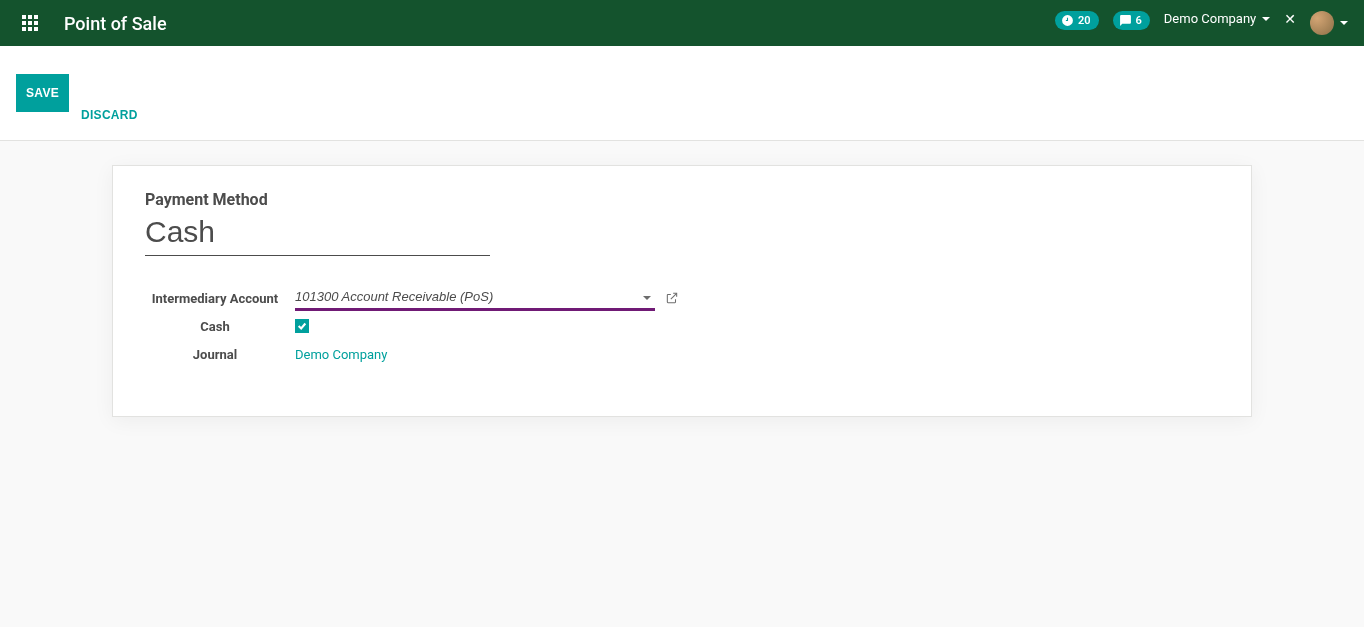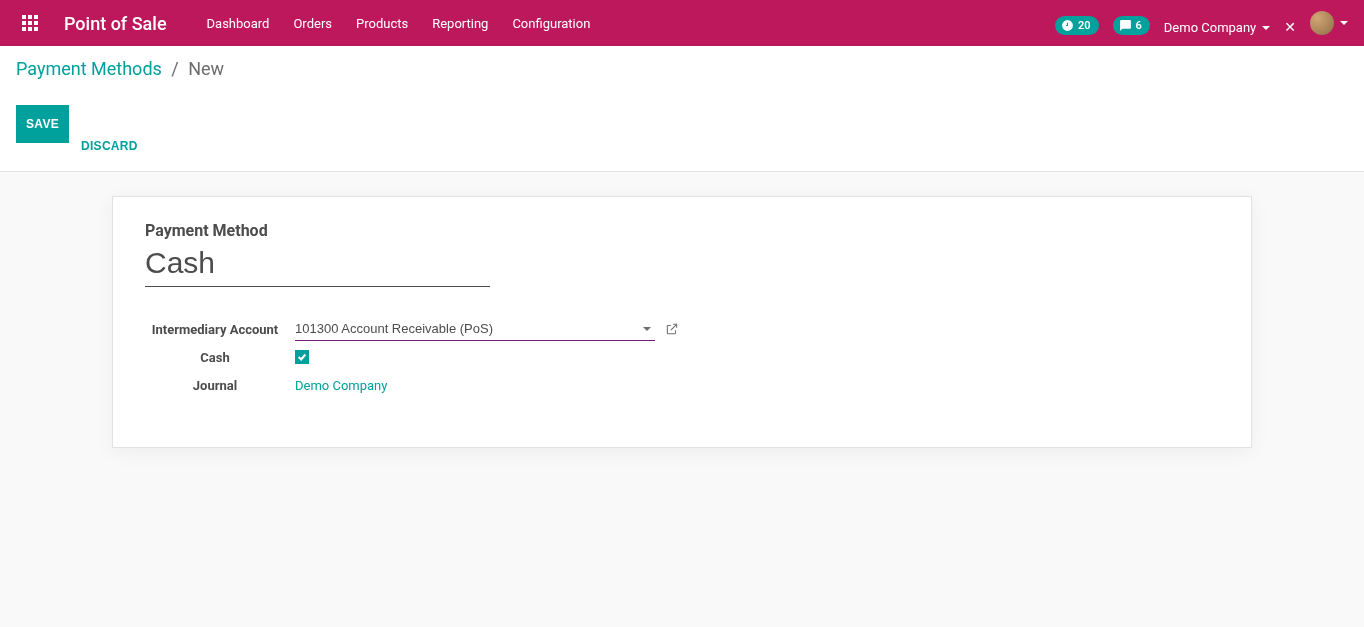--- a/index.html
+++ b/index.html
@@ -1,25 +1,25 @@
 <!DOCTYPE html>
 <html><head>
   <meta charset="utf-8">
   <style>
     * { box-sizing: border-box; margin: 0; padding: 0; }
     body { font-family: -apple-system, BlinkMacSystemFont, "Segoe UI", Roboto, "Helvetica Neue", Arial, sans-serif; font-size: 13px; color: #4c4c4c; background: #f9f9f9; }
     
     
-    .navbar { background: #be185d; height: 46px; display: flex; align-items: center; padding: 0 16px; color: #fff; }
+    .navbar { background: #14532d; height: 46px; display: flex; align-items: center; padding: 0 16px; color: #fff; }
     .apps-icon { display: inline-flex; align-items: center; justify-content: center; width: 28px; height: 28px; cursor: pointer; }
     .apps-icon svg { width: 16px; height: 16px; fill: #fff; }
     .brand { font-size: 18px; font-weight: 500; margin-left: 20px; margin-right: 40px; }
     .nav-menu { display: flex; gap: 24px; }
     .nav-item { color: #fff; cursor: pointer; font-size: 13px; }
-    .navbar-right { margin-left: auto; display: flex; align-items: flex-end; gap: 14px; }
+    .navbar-right { margin-left: auto; display: flex; align-items: flex-start; gap: 14px; }
     .pill { background: #00A09D; color: #fff; border-radius: 12px; padding: 3px 8px 3px 6px; display: inline-flex; align-items: center; gap: 4px; font-size: 11px; cursor: pointer; font-weight: 600; }
     .pill svg { width: 13px; height: 13px; fill: #fff; }
     .company-menu { display: inline-flex; align-items: center; gap: 6px; cursor: pointer; font-size: 13px; }
     .caret-down { width: 0; height: 0; border-left: 4px solid transparent; border-right: 4px solid transparent; border-top: 4px solid #fff; display: inline-block; }
     .tool-icon { cursor: pointer; font-size: 14px; }
     .avatar { width: 24px; height: 24px; border-radius: 50%; background: radial-gradient(circle at 30% 30%, #d4a574, #8b6f47); cursor: pointer; }
     .avatar-wrap { display:inline-flex; align-items:center; gap:6px; cursor:pointer;}
     
     
     .control-panel { background: #fff; border-bottom: 1px solid #e2e2e0; padding: 12px 16px 12px 16px; }
@@ -32,21 +32,21 @@
     
     
     .form-wrap { padding: 24px; display: flex; justify-content: center; }
     .sheet { background: #fff; border: 1px solid #e2e2e0; box-shadow: 0 4px 20px rgba(0,0,0,0.05); width: 1140px; max-width: 100%; padding: 24px 32px 48px 32px; }
     .field-label-small { font-size: 16px; font-weight: 700; color: #4c4c4c; margin-bottom: 4px; display: block; }
     .title-input { font-size: 30px; font-weight: 400; color: #4c4c4c; border: none; border-bottom: 1px solid #4c4c4c; padding: 2px 0 6px 0; width: 345px; outline: none; background: transparent; }
     .form-table { margin-top: 28px; }
     .form-row { display: flex; align-items: center; min-height: 28px; margin-bottom: 0px; }
     .form-row .fl { width: 150px; font-size: 13px; font-weight: 700; color: #4c4c4c; padding-right: 10px; text-align: center; }
     .form-row .fv { width: 360px; position: relative; }
-    .m2o-input { width: 100%; border: none; border-bottom: 1px solid #701a75; padding: 4px 20px 4px 0; font-size: 13px; color: #4c4c4c; outline: none; background: transparent; }
+    .m2o-input { width: 100%; border: none; border-bottom: 3px solid #701a75; padding: 4px 20px 4px 0; font-size: 13px; color: #4c4c4c; outline: none; background: transparent; font-style: italic; }
     .m2o-caret { position: absolute; right: 4px; top: 50%; transform: translateY(-50%); width:0;height:0;border-left:4px solid transparent;border-right:4px solid transparent;border-top:4px solid #6d6d6d; pointer-events:none;}
     .ext-link { margin-left: 10px; color: #6d6d6d; cursor: pointer; display:inline-flex;}
     .ext-link svg { width:14px; height:14px; stroke:#6d6d6d; fill:none; stroke-width:1.8;}
     .checkbox { width: 14px; height: 14px; background: #00A09D; display: inline-flex; align-items:center; justify-content:center; cursor: pointer; }
     .checkbox svg { width:10px;height:10px; stroke:#fff; stroke-width:2.5; fill:none;}
     .company-link { color: #00A09D; font-size: 13px; cursor: pointer; }
   </style>
 </head>
 <body>
 
@@ -58,27 +58,20 @@
         <rect x="12" y="0" width="4" height="4"></rect>
         <rect x="0" y="6" width="4" height="4"></rect>
         <rect x="6" y="6" width="4" height="4"></rect>
         <rect x="12" y="6" width="4" height="4"></rect>
         <rect x="0" y="12" width="4" height="4"></rect>
         <rect x="6" y="12" width="4" height="4"></rect>
         <rect x="12" y="12" width="4" height="4"></rect>
       </svg>
   </span>
   <span class="brand">Point of Sale</span>
-  <div class="nav-menu">
-    <span class="nav-item">Dashboard</span>
-    <span class="nav-item">Orders</span>
-    <span class="nav-item">Products</span>
-    <span class="nav-item">Reporting</span>
-    <span class="nav-item">Configuration</span>
-  </div>
   <div class="navbar-right">
     <span class="pill">
       <svg viewBox="0 0 24 24">
           <path d="M12 2a10 10 0 1 0 10 10A10 10 0 0 0 12 2zm1 11h-4v-2h2V7h2z"></path>
         </svg>
       <span>20</span>
     </span>
     <span class="pill">
       <svg viewBox="0 0 24 24">
           <path d="M20 2H4a2 2 0 0 0-2 2v18l4-4h14a2 2 0 0 0 2-2V4a2 2 0 0 0-2-2z"></path>
@@ -91,25 +84,20 @@
     </span>
     <span class="tool-icon">✕</span>
     <span class="avatar-wrap">
       <span class="avatar"></span>
       <span class="caret-down"></span>
     </span>
   </div>
 </div>
 
 <div class="control-panel">
-  <div class="breadcrumb">
-    <a href="#">Payment Methods</a>
-    <span class="sep">/</span>
-    <span>New</span>
-  </div>
   <div class="cp-buttons">
     <button class="btn-primary">Save</button>
     <button class="btn-link">Discard</button>
   </div>
 </div>
 
 <div class="form-wrap">
   <div class="sheet">
     <label class="field-label-small">Payment Method</label>
     <input class="title-input" value="Cash" style="">

